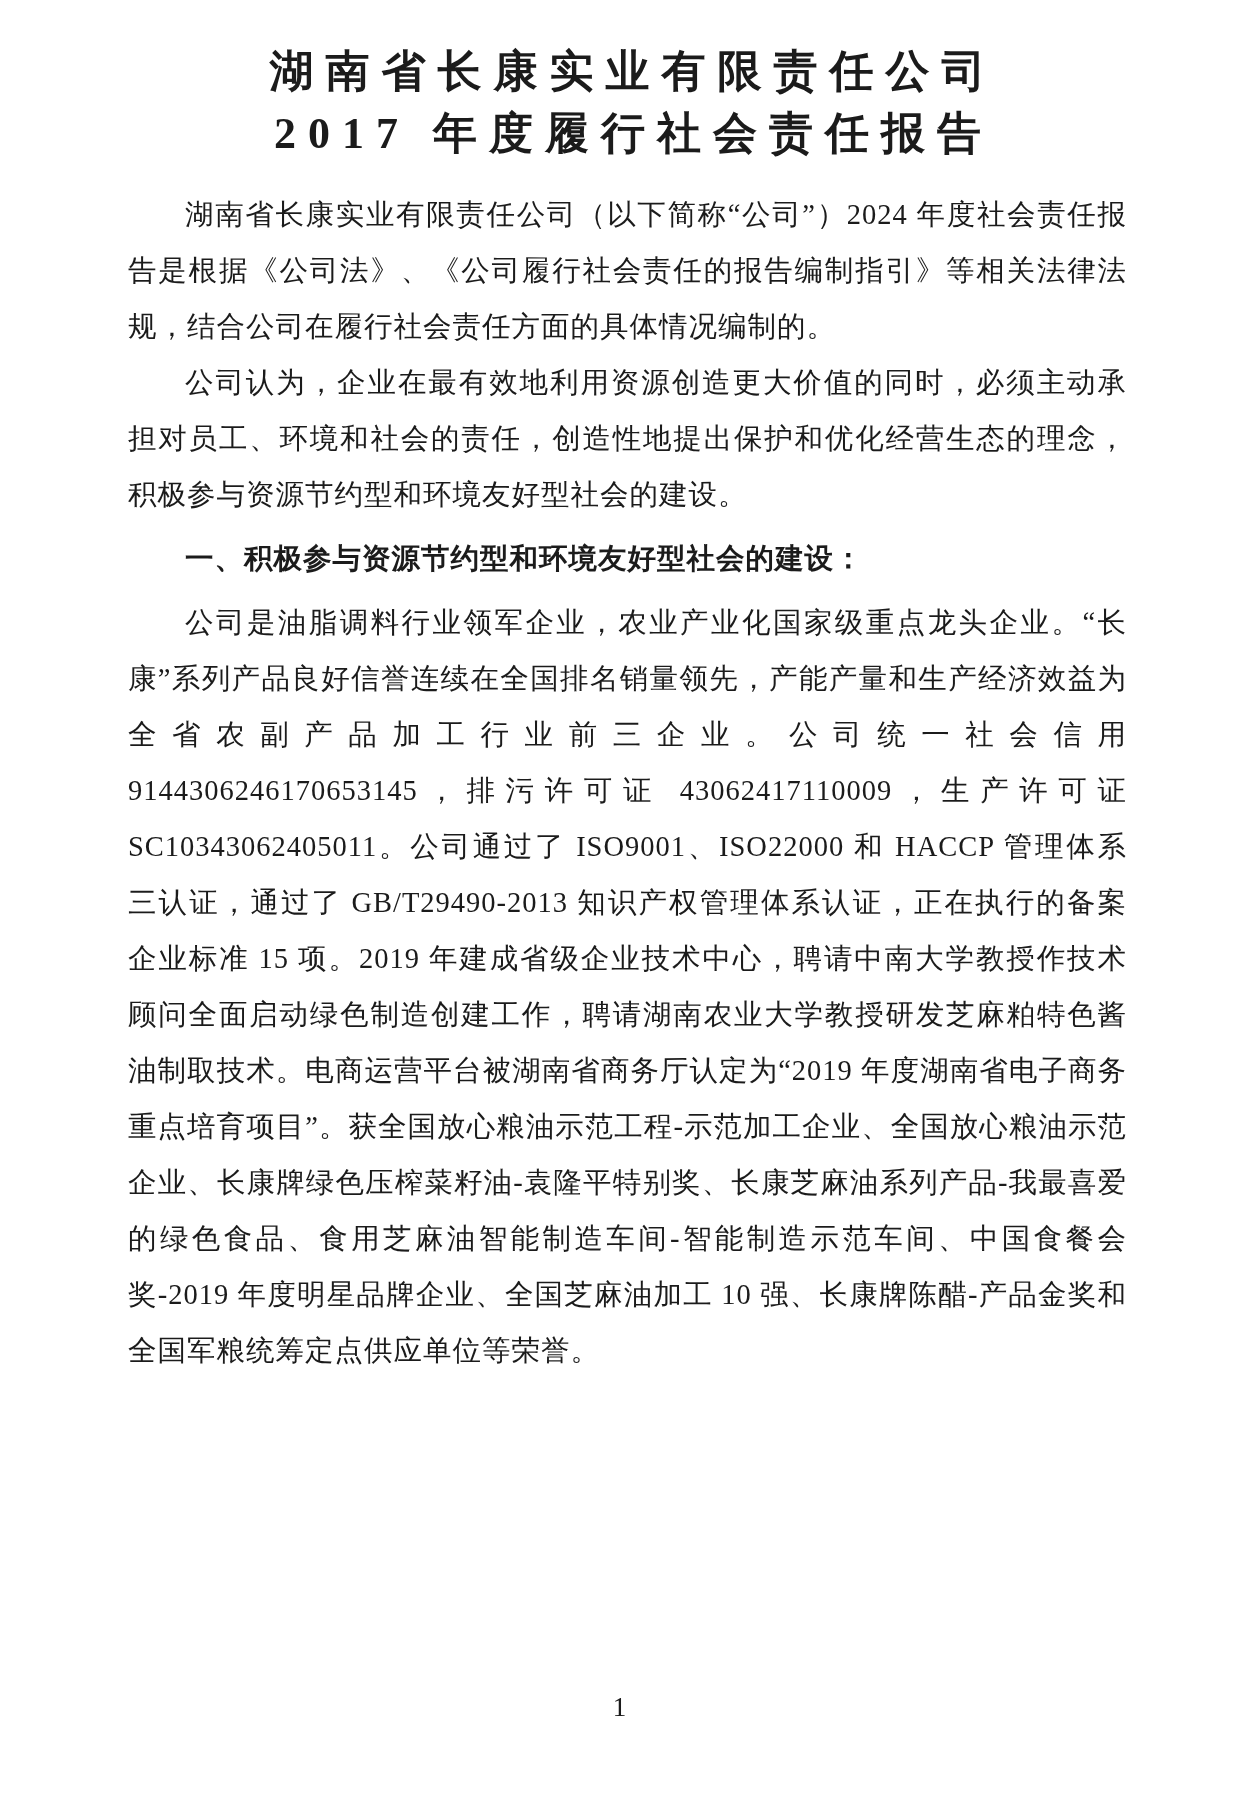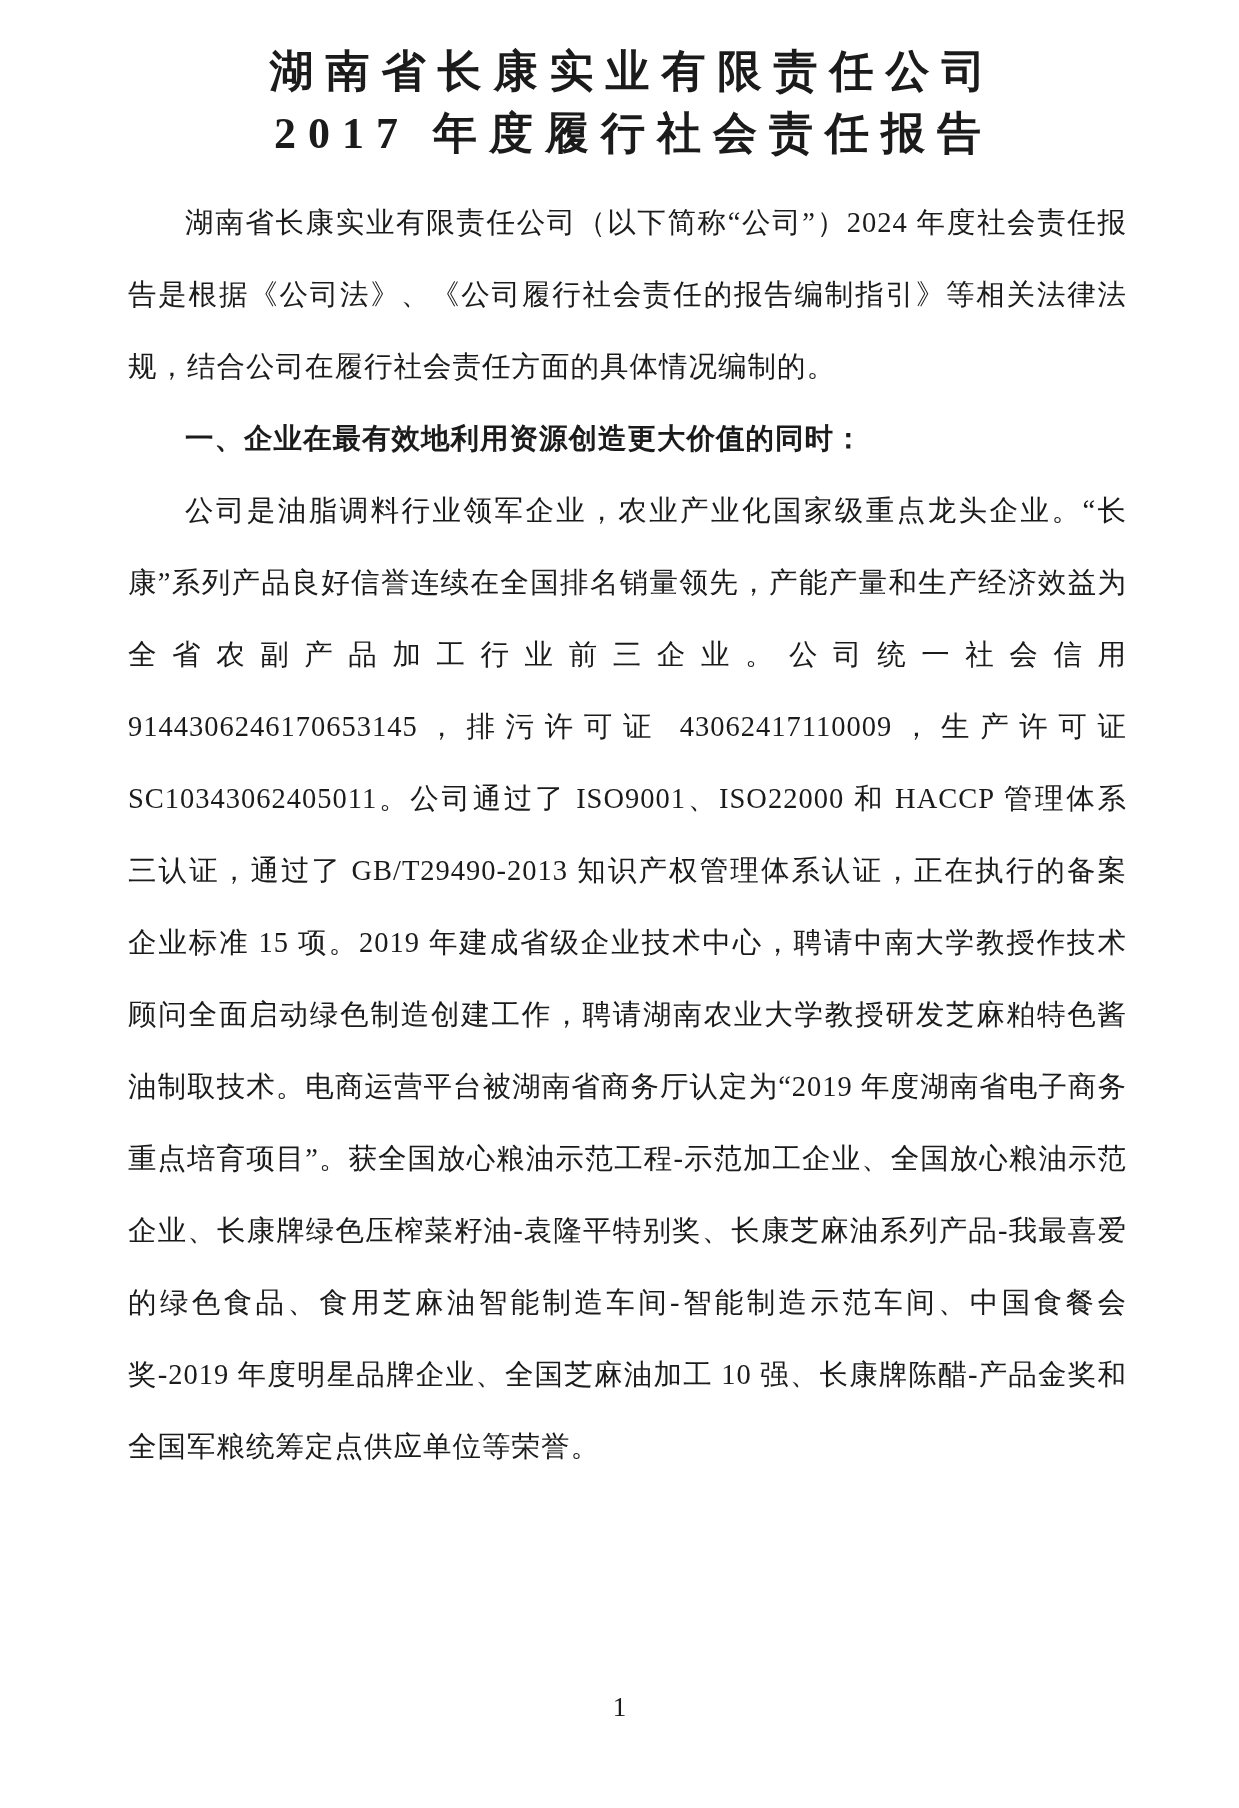--- a/index.html
+++ b/index.html
@@ -32,21 +32,21 @@
     font-size: 44px;
     font-weight: bold;
     line-height: 62px;
     letter-spacing: 12px;
     text-indent: 12px; 
     white-space: nowrap;
   }
   .body-para {
     margin: 0;
     font-size: 28.5px;
-    line-height: 72px;
+    line-height: 56px;
     text-align: justify;
     text-justify: inter-ideograph;
     text-indent: 57px;
     letter-spacing: 1px;
   }
   .section-heading {
     margin: 0;
     font-size: 28.5px;
     font-weight: bold;
     line-height: 72px;
@@ -69,20 +69,21 @@
 
 <div class="page">
 
   <div class="title-block">
     <h1 class="doc-title">湖南省长康实业有限责任公司</h1>
     <h1 class="doc-title">2017 年度履行社会责任报告</h1>
   </div>
 
   <p class="body-para">湖南省长康实业有限责任公司（以下简称“公司”）2024 年度社会责任报告是根据《公司法》、《公司履行社会责任的报告编制指引》等相关法律法规，结合公司在履行社会责任方面的具体情况编制的。</p>
 
+  <p class="body-para">公司认为，企业在最有效地利用资源创造更大价值的同时，必须主动承担对员工、环境和社会的责任，创造性地提出保护和优化经营生态的理念，积极参与资源节约型和环境友好型社会的建设。</p>
 
-  <p class="section-heading">一、企业在最有效地利用资源创造更大价值的同时：</p>
+  <p class="section-heading">一、积极参与资源节约型和环境友好型社会的建设：</p>
 
   <p class="body-para">公司是油脂调料行业领军企业，农业产业化国家级重点龙头企业。“长康”系列产品良好信誉连续在全国排名销量领先，产能产量和生产经济效益为全省农副产品加工行业前三企业。公司统一社会信用 9144306246170653145，排污许可证 43062417110009，生产许可证 SC10343062405011。公司通过了 ISO9001、ISO22000 和 HACCP 管理体系三认证，通过了 GB/T29490-2013 知识产权管理体系认证，正在执行的备案企业标准 15 项。2019 年建成省级企业技术中心，聘请中南大学教授作技术顾问全面启动绿色制造创建工作，聘请湖南农业大学教授研发芝麻粕特色酱油制取技术。电商运营平台被湖南省商务厅认定为“2019 年度湖南省电子商务重点培育项目”。获全国放心粮油示范工程-示范加工企业、全国放心粮油示范企业、长康牌绿色压榨菜籽油-袁隆平特别奖、长康芝麻油系列产品-我最喜爱的绿色食品、食用芝麻油智能制造车间-智能制造示范车间、中国食餐会奖-2019 年度明星品牌企业、全国芝麻油加工 10 强、长康牌陈醋-产品金奖和全国军粮统筹定点供应单位等荣誉。</p>
 
   <div class="page-number">1</div>
 
 </div>
 
 </body></html>

